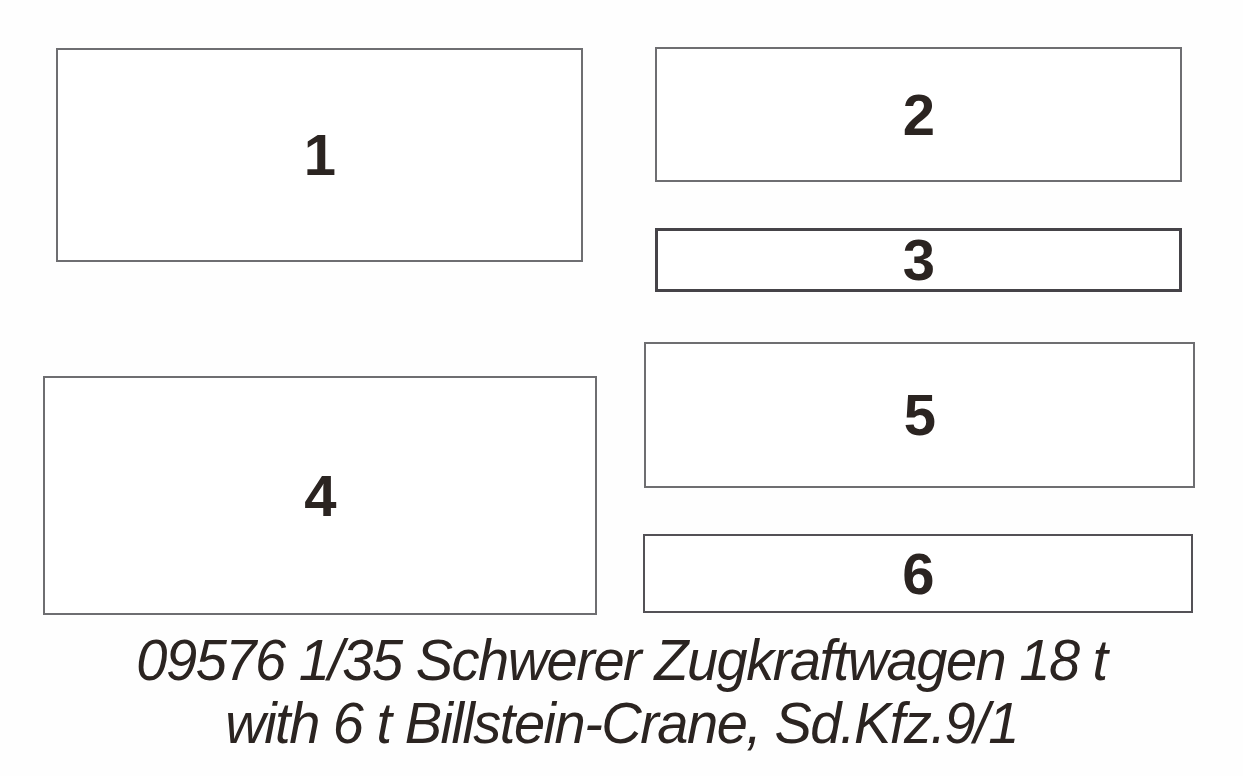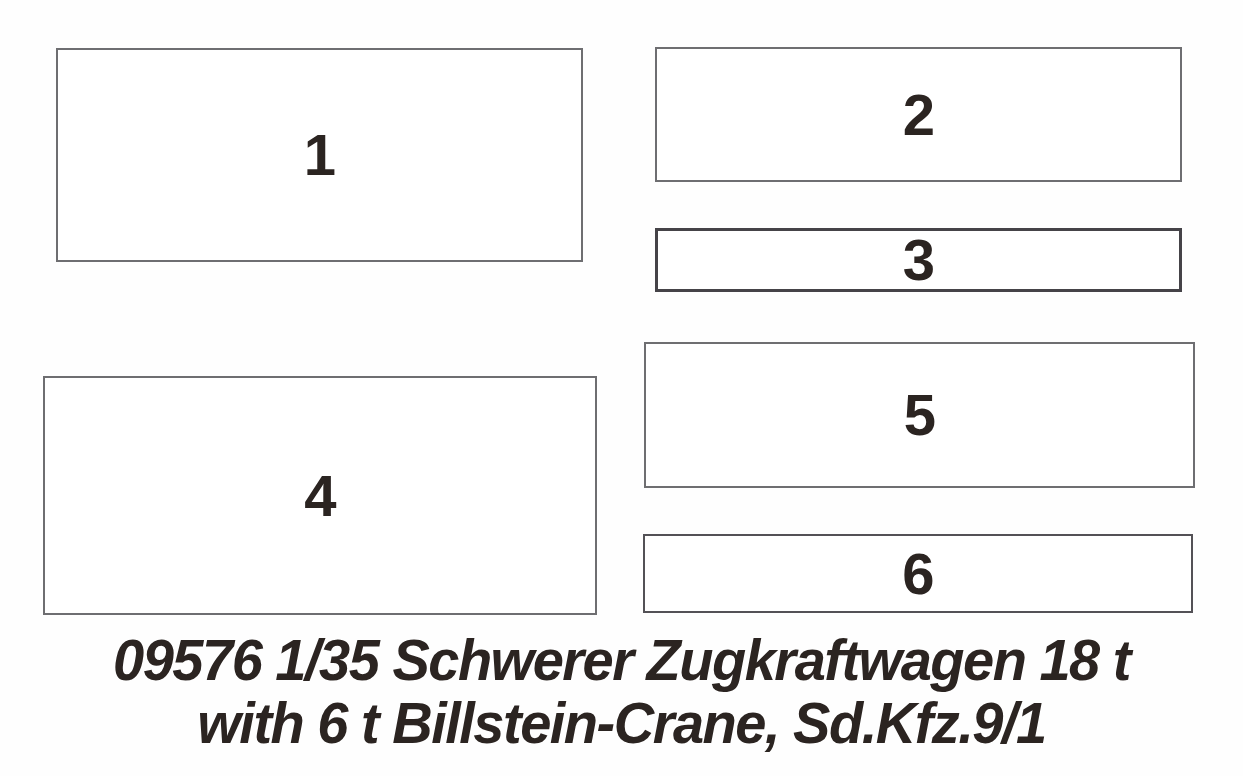--- a/index.html
+++ b/index.html
@@ -41,21 +41,21 @@
   .box-3{left:655px; top:228px; width:527px; height:64px;  border-width:3px; border-color:var(--border-dark);}
   .box-4{left:43px;  top:376px; width:554px; height:239px;}
   .box-5{left:644px; top:342px; width:551px; height:146px;}
   .box-6{left:643px; top:534px; width:550px; height:79px;  border-color:var(--border-mid);}
 
   .caption{
     position:absolute;
     left:0; right:0;
     top:629px;
     text-align:center;
-    font-weight:700;
+    font-weight:400;
     font-style:italic;
     font-size:56px;
     line-height:63px;
     letter-spacing:-1.5px;
     color:var(--ink);
   }
   .caption .cap-line{
     display:block;
     transform:scaleY(1.02);
   }

